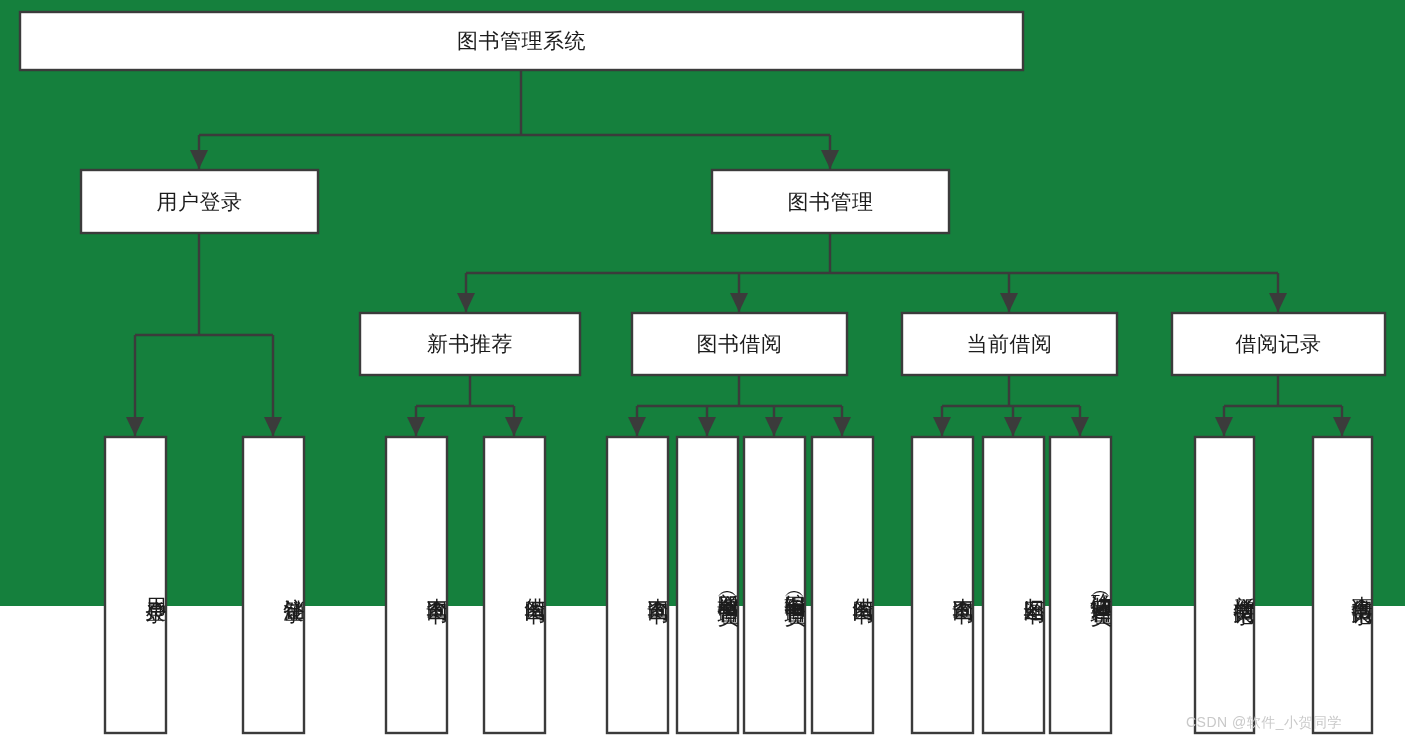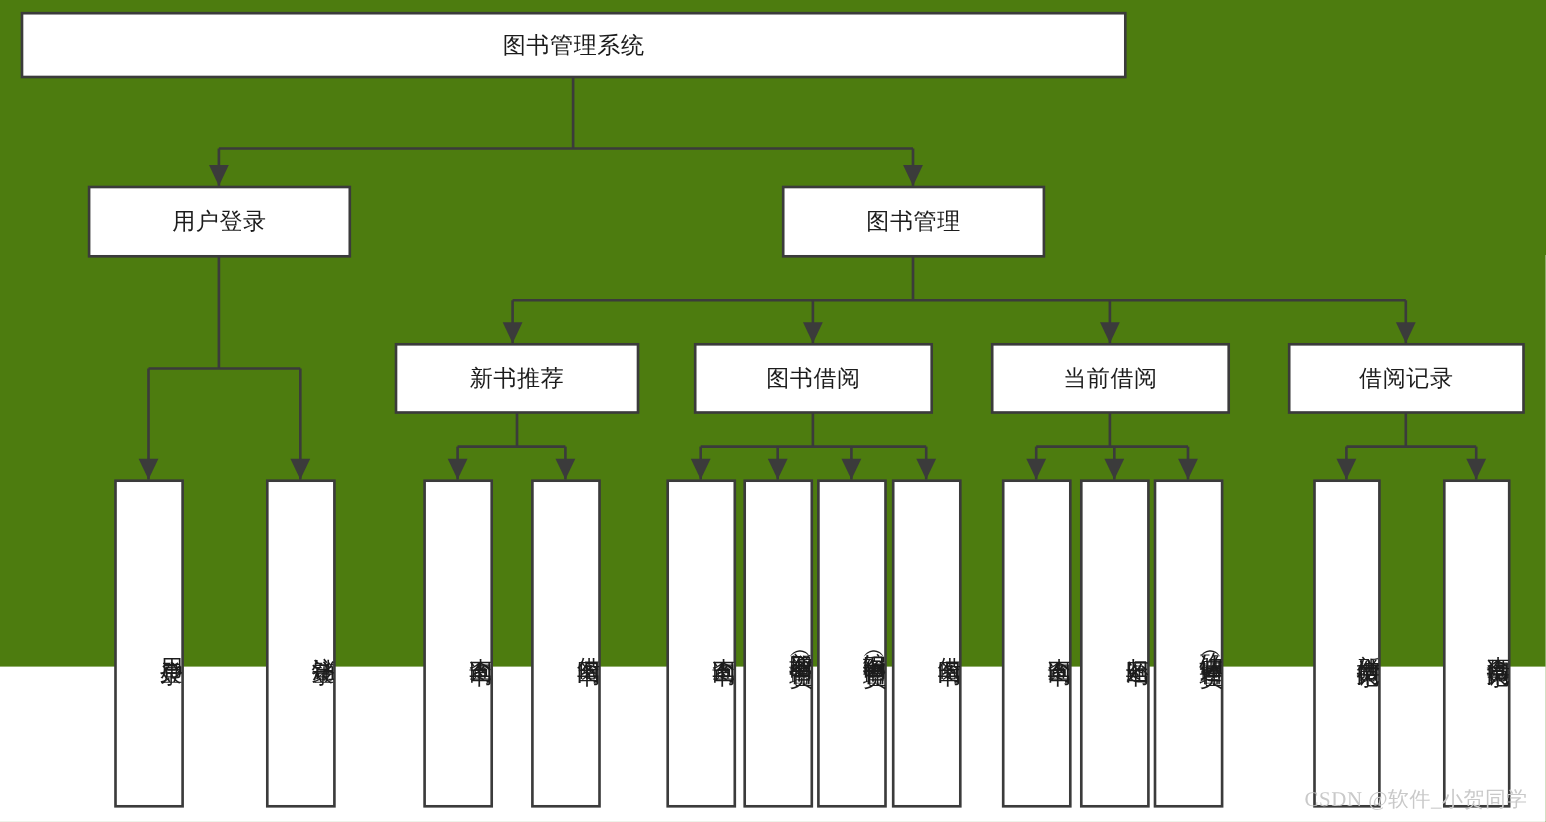--- a/index.html
+++ b/index.html
@@ -12,21 +12,21 @@
     width: 1405px;
     height: 747px;
     font-family: "DejaVu Sans", "Liberation Sans", sans-serif;
     overflow: hidden;
     position: relative;
   }
   #diagram-root {
     position: relative;
     width: 1405px;
     height: 606px;
-    background: #4d7c0f;
+    background: #15803d;
   }
   svg#flow-svg {
     position: absolute;
     left: 0;
     top: 0;
     width: 1405px;
     height: 747px;
     display: block;
   }
   .node-box {
@@ -62,22 +62,22 @@
     letter-spacing: 2px;
     line-height: 1;
     white-space: nowrap;
     display: flex;
     align-items: flex-start;
     justify-content: center;
     pointer-events: none;
   }
   .watermark {
     position: absolute;
-    font-family: Liberation Serif, serif;
-    font-size: 19px;
+    font-family: Liberation Sans, sans-serif;
+    font-size: 14px;
     color: #c9c9c9;
     white-space: nowrap;
     letter-spacing: 0.5px;
   }
 </style>
 </head>
 <body>
 
 <div id="diagram-root">
   <svg id="flow-svg" viewBox="0 0 1405 747" xmlns="http://www.w3.org/2000/svg">

